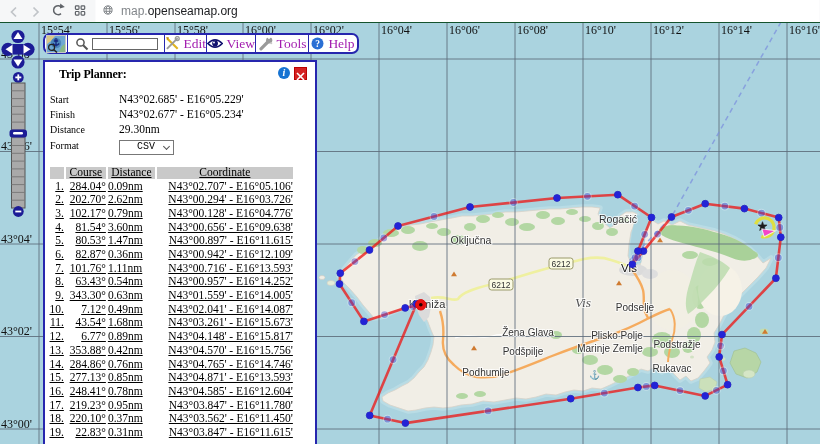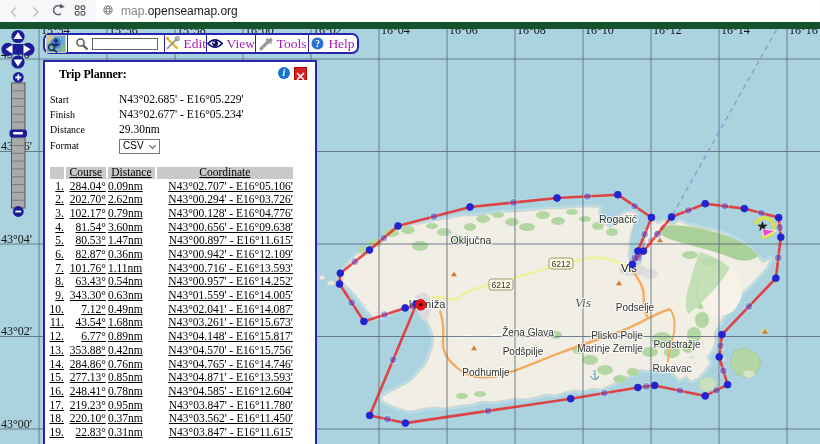--- a/index.html
+++ b/index.html
@@ -1,30 +1,30 @@
 <!DOCTYPE html>
 <html><head>
 <meta charset="utf-8">
 <style>
 html,body{margin:0;padding:0;}
 #wrap{position:relative;width:820px;height:444px;overflow:hidden;background:#aad3df;font-family:"Liberation Sans",sans-serif;}
-#chrome{position:absolute;left:0;top:0;width:820px;height:22px;background:#ffffff;border-bottom:7px solid #14532d;}
+#chrome{position:absolute;left:0;top:0;width:820px;height:22px;background:#ffffff;border-bottom:1px solid #14532d;}
 #urltxt{position:absolute;left:121px;top:4px;font-size:12px;color:#82868a;}
 #urltxt b{color:#202124;font-weight:normal;}
 #toolbar{position:absolute;left:43px;top:33px;height:17px;background:#fff;border:2px solid #2626ae;border-radius:7px;display:flex;align-items:center;font-family:"Liberation Serif",serif;font-size:13.5px;color:#a21caf;}
 .tsep{width:1px;align-self:stretch;background:#2626ae;}
 .tcell{display:flex;align-items:center;justify-content:center;height:100%;box-sizing:border-box;}
 #sinput{width:64px;height:10px;border:1px solid #666;margin-left:3px;}
 #panel{position:absolute;left:43px;top:60px;width:270px;height:384px;background:#fff;border:2px solid #2626ae;font-family:"Liberation Serif",serif;color:#000;}
 #ptitle{position:absolute;left:14px;top:5px;font-size:12px;font-weight:bold;letter-spacing:-0.2px;}
 #pinfo{position:absolute;left:233px;top:5px;width:12px;height:12px;border-radius:50%;background:#1673d2;color:#fff;text-align:center;font-size:10px;line-height:12px;font-family:"Liberation Serif",serif;font-style:italic;font-weight:bold;}
 #pclose{position:absolute;left:249px;top:5px;width:11px;height:11px;background:#d42222;border:1px solid #b00;}
 #prows{position:absolute;left:5px;top:30px;font-size:11.5px;line-height:14.2px;}
 .plab{display:inline-block;width:69px;font-size:10px;}
-#pselect{display:inline-block;width:36px;height:13px;border:1px solid #777;font-family:Liberation Sans, sans-serif;font-size:10px;line-height:12px;text-align:left;padding-left:3px;position:relative;background:#fff;}
+#pselect{display:inline-block;width:36px;height:13px;border:1px solid #777;font-family:Liberation Mono, monospace;font-size:10px;line-height:12px;text-align:left;padding-left:17px;position:relative;background:#fff;}
 #pselect:after{content:"";position:absolute;right:4px;top:3px;width:4px;height:4px;border-right:1.4px solid #555;border-bottom:1.4px solid #555;transform:rotate(45deg);}
 #ptable{position:absolute;left:2.5px;top:103px;border-collapse:separate;border-spacing:2px;font-size:11.5px;font-family:"Liberation Serif",serif;text-decoration:underline;}
 #ptable td{padding:0;height:11.7px;line-height:11.5px;white-space:nowrap;}
 #ptable tr.h td{background:#c9c9c9;text-align:center;height:11px;}
 td.c0{width:12px;text-align:right;}
 td.c1{width:40px;text-align:right;}
 td.c2{width:47px;}
 td.c3{width:136px;text-align:right;}
 </style>
 </head>

